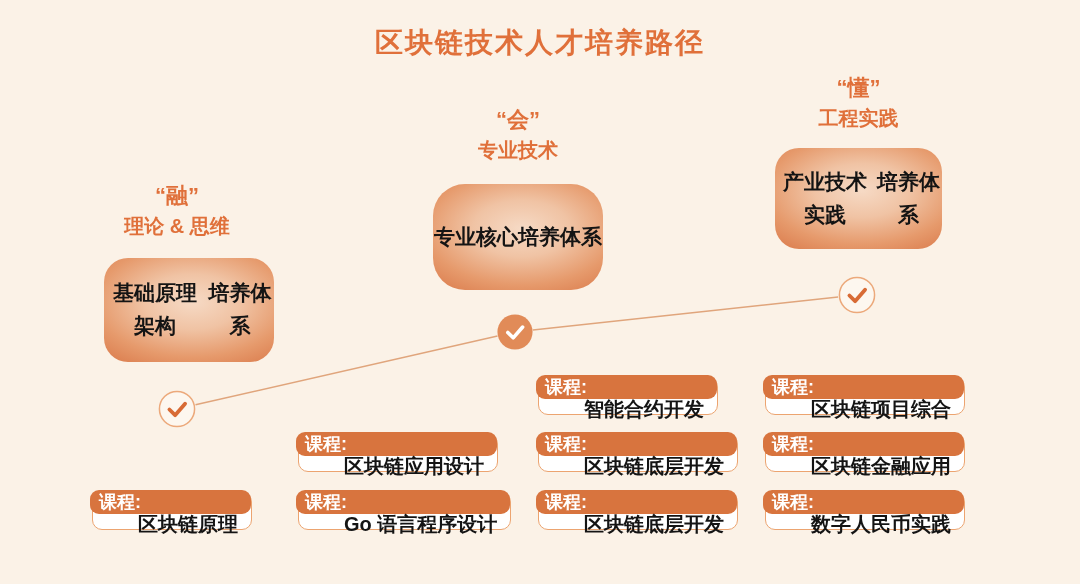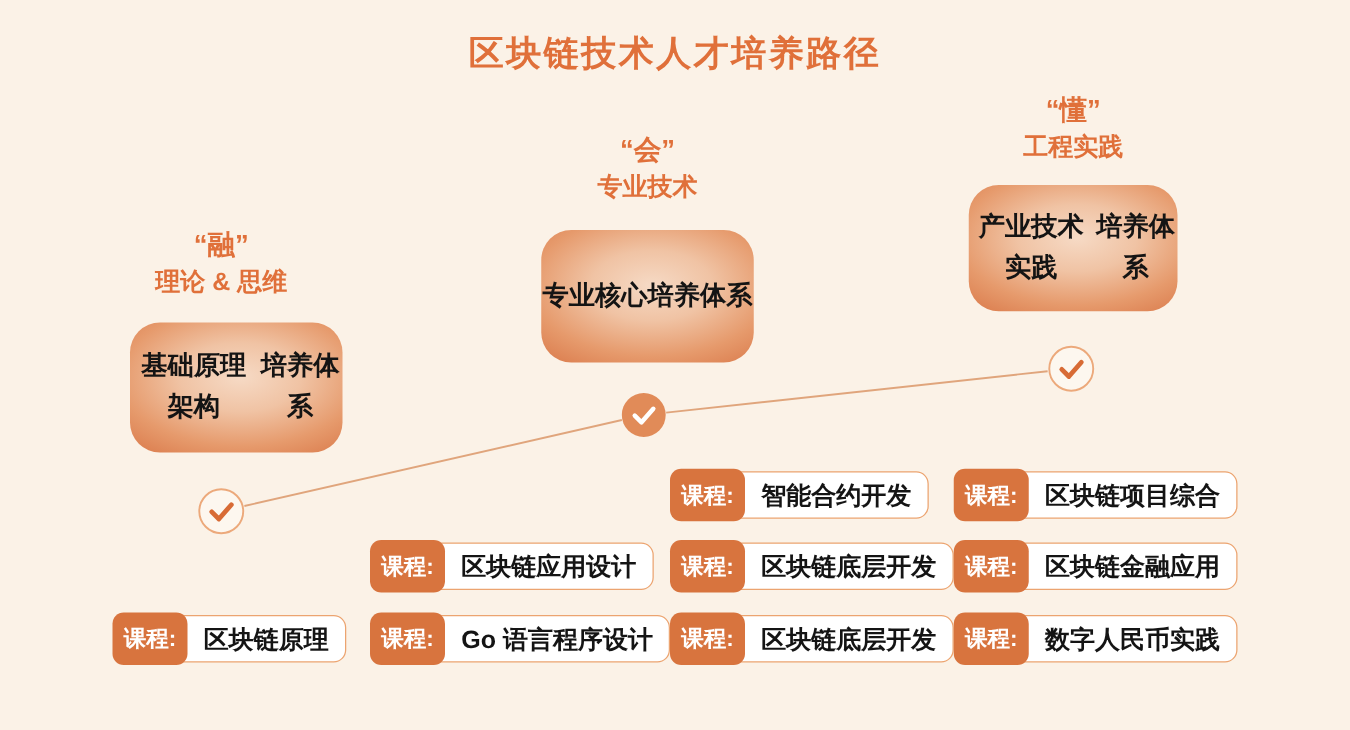--- a/index.html
+++ b/index.html
@@ -48,21 +48,21 @@
     flex-direction: row;
     align-items: center;
     justify-content: center;
     color: #141414;
     font-size: 21px;
     font-weight: 700;
     line-height: 1.55;
     text-align: center;
   }
   .stage-box-1 { left: 104px;  top: 258px; width: 170px; height: 104px; }
-  .stage-box-2 { left: 433px; top: 184px; width: 170px; height: 106px; }
+  .stage-box-2 { left: 433px; top: 184px; width: 170px; height: 106px; border-radius: 32px; }
   .stage-box-3 { left: 775px; top: 148px; width: 167px; height: 101px; }
 
   .connector {
     position: absolute;
     left: 0; top: 0;
     width: 1080px; height: 584px;
     pointer-events: none;
   }
   .check {
     position: absolute;
@@ -74,39 +74,41 @@
 
   .tag {
     position: absolute;
     height: 38px;
     display: flex;
     align-items: stretch;
     background: #FFFFFF;
     border: 1.5px solid #ECA470;
     border-radius: 10px;
     white-space: nowrap;
+    flex-direction: column;
   }
   .tag-label {
     display: flex;
     align-items: center;
     background: #D8743E;
     color: #FFFFFF;
     font-weight: 700;
     font-size: 18px;
     padding: 0 9px;
     border-radius: 9px;
     margin: -3px 0 -3px -3px;
   }
   .tag-name {
     display: flex;
     align-items: center;
     padding: 0 13px;
     font-size: 20px;
     font-weight: 600;
     color: #141414;
+    margin-left: 32px;
   }
   .c1 { left: 92px;  }
   .c2 { left: 298px; }
   .c3 { left: 538px; }
   .c4 { left: 765px; }
   .r1 { top: 377px; }
   .r2 { top: 434px; }
   .r3 { top: 492px; }
 </style>
 </head>

